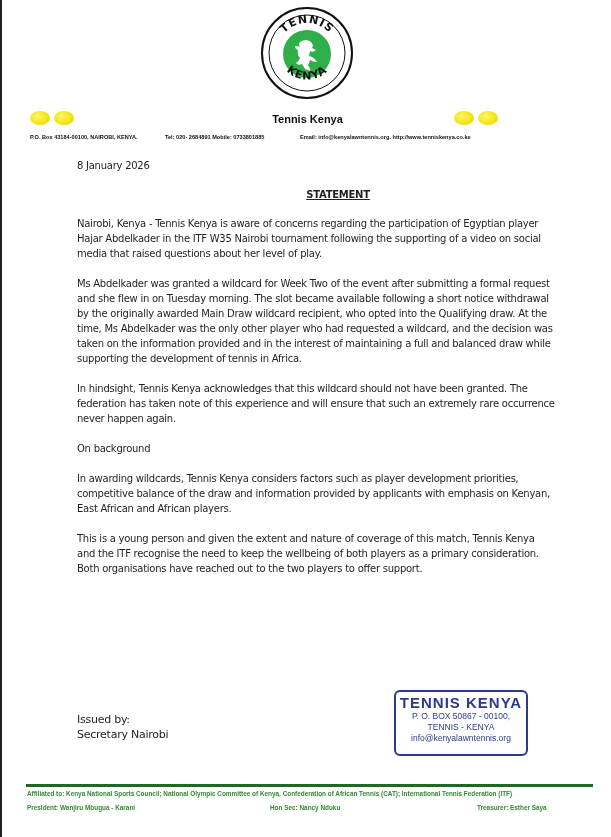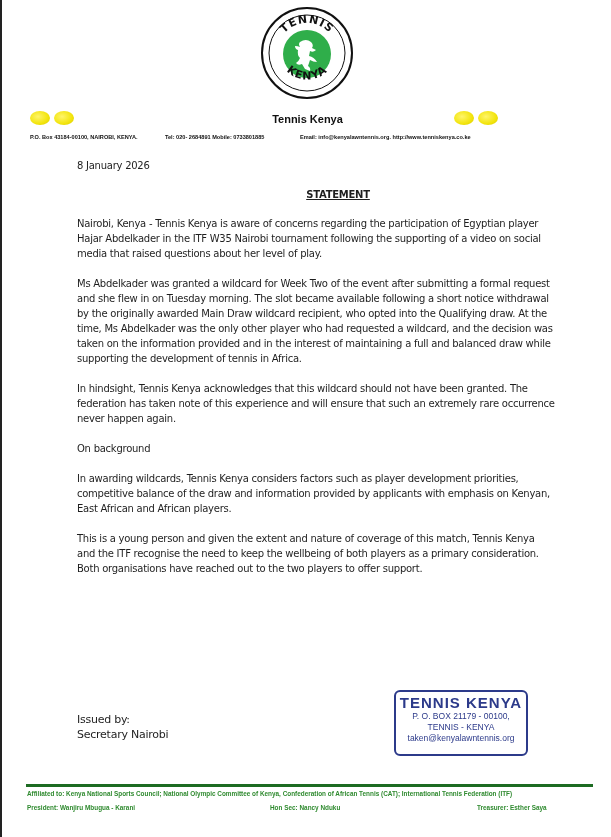--- a/index.html
+++ b/index.html
@@ -106,22 +106,22 @@
   <p class="para">This is a young person and given the extent and nature of coverage of this match, Tennis Kenya and the ITF recognise the need to keep the wellbeing of both players as a primary consideration. Both organisations have reached out to the two players to offer support.</p>
 </div>
 
 <div class="issued">
   <div>Issued by:</div>
   <div>Secretary Nairobi</div>
 </div>
 
 <div class="stamp">
   <div class="s1">TENNIS KENYA</div>
-  <div class="s2">P. O. BOX 21179 - 00100,</div>
+  <div class="s2">P. O. BOX 50867 - 00100,</div>
   <div class="s2">TENNIS - KENYA</div>
-  <div class="s2">taken@kenyalawntennis.org</div>
+  <div class="s2">info@kenyalawntennis.org</div>
 </div>
 
 <div class="footer-rule"></div>
 <div class="footer-line" style="left:25px; top:790px;">Affiliated to: Kenya National Sports Council; National Olympic Committee of Kenya, Confederation of African Tennis (CAT); International Tennis Federation (ITF)</div>
 <div class="footer-line" style="left:25px; top:804px;">President: Wanjiru Mbugua - Karani</div>
 <div class="footer-line" style="left:268px; top:804px;">Hon Sec: Nancy Nduku</div>
 <div class="footer-line" style="left:475px; top:804px;">Treasurer: Esther Saya</div>
 
 </body></html>

